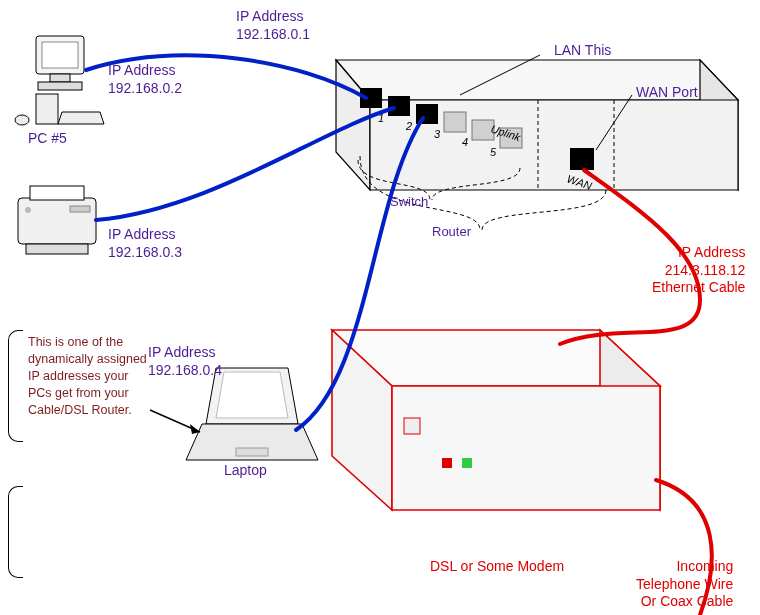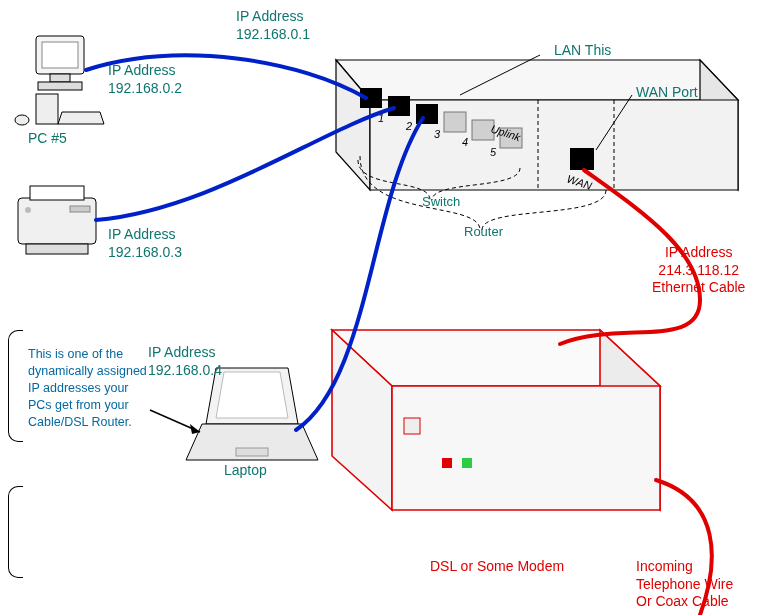--- a/index.html
+++ b/index.html
@@ -10,34 +10,33 @@
   }
   .stage {
     position: relative;
     width: 760px;
     height: 615px;
     background: #fff;
   }
   .label {
     position: absolute;
     font-size: 14px;
-    color: #0f766e;
+    color: #4c1d95;
     line-height: 1.25;
     white-space: pre;
   }
   .red { color: #e00000; }
-  .small { font-size: 13px; margin-left: 32px; }
+  .small { font-size: 13px; }
 
   .callout {
     position: absolute;
     font-size: 12.5px;
     line-height: 1.35;
-    color: #0369a1;
+    color: #7f1d1d;
     padding: 6px 8px;
-    margin-top: 12px;
   }
   .brace {
     position: absolute;
     width: 14px;
     border: 1.5px solid #000;
     border-right: none;
     border-radius: 10px 0 0 10px;
   }
 
   svg { position: absolute; top: 0; left: 0; }
@@ -170,27 +169,27 @@
 <span>192.168.0.2</span></div>
 <div class="label" style="left:28px; top:130px">PC #5</div>
 
 <div class="label" style="left:108px; top:226px"><span>IP Address</span>
 <span>192.168.0.3</span></div>
 
 <div class="label" style="left:148px; top:344px"><span>IP Address</span>
 <span>192.168.0.4</span></div>
 <div class="label" style="left:224px; top:462px">Laptop</div>
 
-<div class="label red" style="left:652px; top:244px; text-align:center"><span>IP Address</span>
+<div class="label red" style="left:652px; top:244px; text-align:right"><span>IP Address</span>
 <span>214.3.118.12</span>
 <span>Ethernet Cable</span></div>
 
 <div class="label red" style="left:430px; top:558px">DSL or Some Modem</div>
 
-<div class="label red" style="left:636px; top:558px; ">Incoming
+<div class="label red" style="left:636px; top:558px; text-align:right">Incoming
 Telephone Wire
 Or Coax Cable</div>
 
 <div class="brace" style="left:8px; top:330px; height:110px"></div>
 <div class="callout" style="left:20px; top:328px; width:120px">This is one of the
 dynamically
 assigned IP
 addresses your
 PCs get from
 your Cable/DSL

